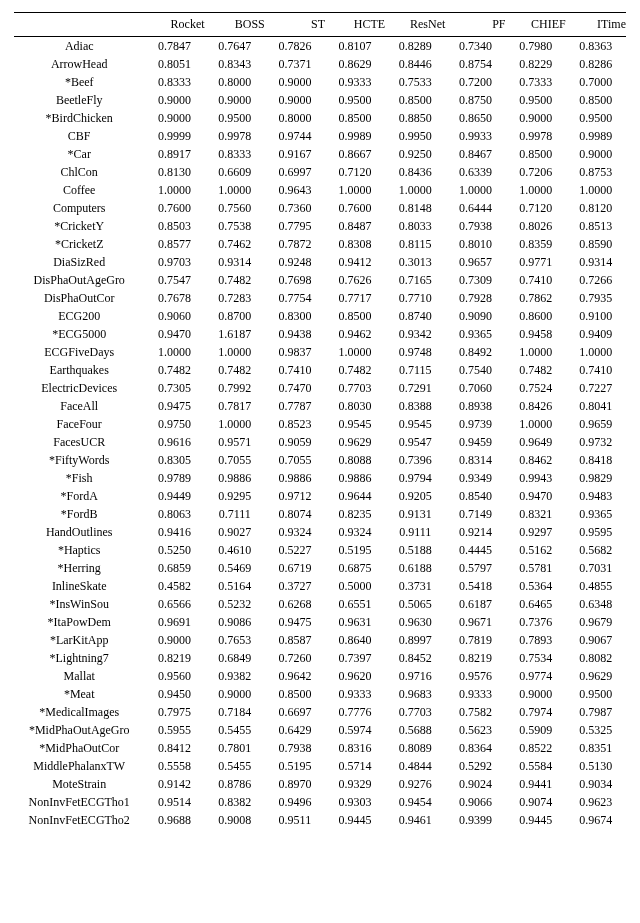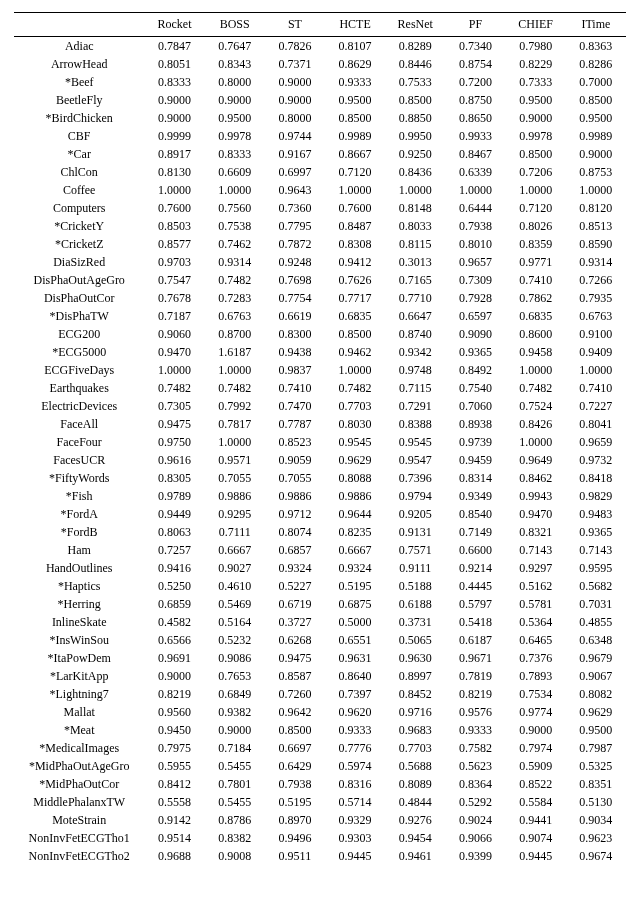--- a/index.html
+++ b/index.html
@@ -1,21 +1,21 @@
 <!DOCTYPE html>
 <html><head>
 <meta charset="utf-8">
 <style>
   html,body{margin:0;padding:0;background:#fff;color:#000;}
   body{font-family:"Times New Roman","Nimbus Roman",serif;font-size:12px;}
   .wrap{width:640px;padding:12px 14px 18px 14px;box-sizing:border-box;}
   table{width:100%;border-collapse:collapse;table-layout:fixed;}
   col.name{width:130px;}
   col.val{width:60px;}
-  th{font-weight:400;text-align:center;padding:4px 0 4px 0;white-space:nowrap;}
+  th{font-weight:400;text-align:right;padding:4px 0 4px 0;white-space:nowrap;}
   th.first{text-align:left;}
   td{padding:1.5px 0;white-space:nowrap;}
   td.name{text-align:center;}
   td.val{text-align:center;}
   .rule-top{border-top:1.2px solid #000;}
   .rule-bot td,.rule-bot th{border-bottom:0.6px solid #000;}
 </style>
 </head>
 <body>
 <div class="wrap">
@@ -204,31 +204,20 @@
           <td class="val">0.7678</td>
           <td class="val">0.7283</td>
           <td class="val">0.7754</td>
           <td class="val">0.7717</td>
           <td class="val">0.7710</td>
           <td class="val">0.7928</td>
           <td class="val">0.7862</td>
           <td class="val">0.7935</td>
         </tr>
         <tr>
-          <td class="name">*DisPhaTW</td>
-          <td class="val">0.7187</td>
-          <td class="val">0.6763</td>
-          <td class="val">0.6619</td>
-          <td class="val">0.6835</td>
-          <td class="val">0.6647</td>
-          <td class="val">0.6597</td>
-          <td class="val">0.6835</td>
-          <td class="val">0.6763</td>
-        </tr>
-        <tr>
           <td class="name">ECG200</td>
           <td class="val">0.9060</td>
           <td class="val">0.8700</td>
           <td class="val">0.8300</td>
           <td class="val">0.8500</td>
           <td class="val">0.8740</td>
           <td class="val">0.9090</td>
           <td class="val">0.8600</td>
           <td class="val">0.9100</td>
         </tr>
@@ -347,31 +336,20 @@
           <td class="val">0.8063</td>
           <td class="val">0.7111</td>
           <td class="val">0.8074</td>
           <td class="val">0.8235</td>
           <td class="val">0.9131</td>
           <td class="val">0.7149</td>
           <td class="val">0.8321</td>
           <td class="val">0.9365</td>
         </tr>
         <tr>
-          <td class="name">Ham</td>
-          <td class="val">0.7257</td>
-          <td class="val">0.6667</td>
-          <td class="val">0.6857</td>
-          <td class="val">0.6667</td>
-          <td class="val">0.7571</td>
-          <td class="val">0.6600</td>
-          <td class="val">0.7143</td>
-          <td class="val">0.7143</td>
-        </tr>
-        <tr>
           <td class="name">HandOutlines</td>
           <td class="val">0.9416</td>
           <td class="val">0.9027</td>
           <td class="val">0.9324</td>
           <td class="val">0.9324</td>
           <td class="val">0.9111</td>
           <td class="val">0.9214</td>
           <td class="val">0.9297</td>
           <td class="val">0.9595</td>
         </tr>

